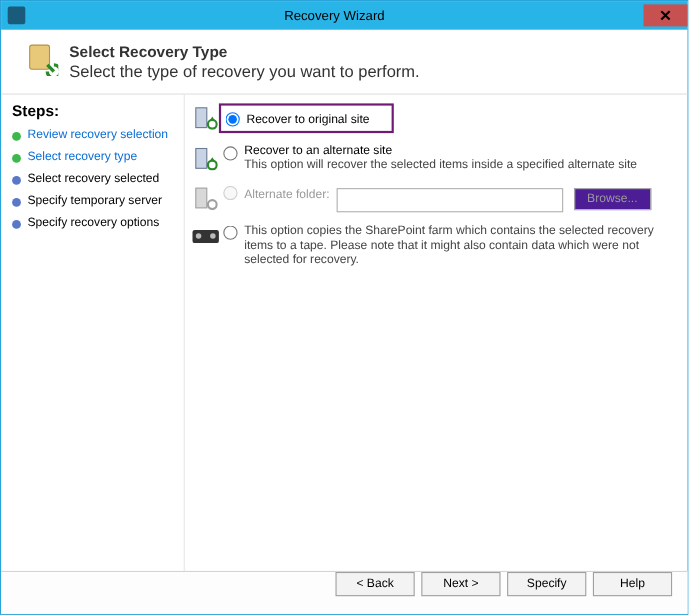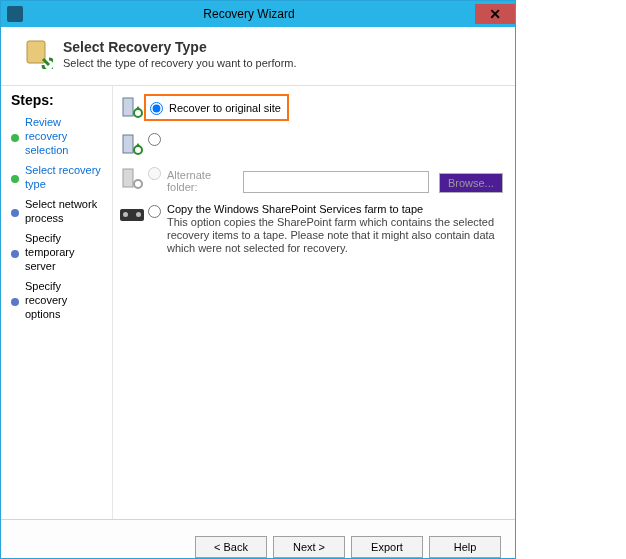--- a/index.html
+++ b/index.html
@@ -1,24 +1,24 @@
 <!DOCTYPE html>
 <html><head>
 <meta charset="utf-8">
 <style>
   html,body{margin:0;padding:0;font-family:"Segoe UI",Tahoma,sans-serif;font-size:11px;color:#000;background:#fff}
-  .window{width:516px;height:559px;box-sizing:border-box;border:1px solid #2aa3d8;position:relative;background:#fff}
+  .window{width:626px;height:559px;box-sizing:border-box;border:1px solid #2aa3d8;position:relative;background:#fff}
   .titlebar{height:26px;background:#29b4e8;display:flex;align-items:center;position:relative}
   .title-icon{width:16px;height:16px;margin-left:6px;background:#1a5a7a;border-radius:2px;display:inline-block}
   .title-text{flex:1;text-align:center;font-size:12px;color:#000}
   .close-btn{width:40px;height:20px;background:#c75050;color:#000;display:flex;align-items:center;justify-content:center;font-size:14px;font-weight:bold;cursor:pointer}
   .header{display:flex;align-items:flex-start;padding:12px 0 8px 22px}
   .header-icon{width:30px;height:30px;margin-right:10px;display:inline-block}
   .header-title{font-size:14px;font-weight:bold;color:#333;margin:0 0 2px 0}
-  .header-sub{font-size:11px;color:#333;margin:0}
+  .header-sub{font-size:15px;color:#333;margin:0}
   .body{display:flex;position:absolute;top:84px;left:0;right:0;bottom:38px;border-top:1px solid #e0e0e0}
   .sidebar{width:148px;padding:6px 8px 0 10px}
   .steps-label{font-weight:bold;color:#000;margin-bottom:4px;font-size:14px}
   .steps{list-style:none;margin:0;padding:0}
   .steps li{display:flex;align-items:center;padding:3px 0;font-size:11px;line-height:14px}
   .bullet{width:8px;height:8px;border-radius:50%;margin:3px 6px 0 0;flex:0 0 auto}
   .bullet.done{background:#3cb84c}
   .bullet.todo{background:#5a78c8}
   .steps li.done-step span.txt{color:#0a6ed6}
   .steps li span.txt{color:#000}
@@ -28,26 +28,26 @@
   .opt .icon-col{width:28px;display:flex;justify-content:center;padding-top:2px}
   .db-icon{width:22px;height:22px;display:inline-block}
   .tape-icon{width:24px;height:12px;background:#333;border-radius:2px;display:inline-block;position:relative;margin-top:4px}
   .tape-icon::before,.tape-icon::after{content:"";position:absolute;width:5px;height:5px;border-radius:50%;background:#bbb;top:3px}
   .tape-icon::before{left:3px}.tape-icon::after{right:3px}
   .opt input[type=radio]{margin:2px 6px 0 2px}
   .opt-body{flex:1}
   .opt-label{font-size:11px;color:#000}
   .opt-desc{font-size:11px;color:#444;margin-top:1px;line-height:13px}
   .disabled .opt-label,.disabled .opt-desc{color:#9a9a9a}
-  .highlight{border:2px solid #f97316;padding:4px 6px 4px 2px;display:inline-flex;align-items:center;margin-left:-2px}
-  .alt-row{display:flex;align-items:flex-end;margin-top:4px}
+  .highlight{border:2px solid #701a75;padding:4px 20px 4px 2px;display:inline-flex;align-items:flex-end;margin-left:-2px}
+  .alt-row{display:flex;align-items:flex-start;margin-top:4px}
   .alt-row label{color:#9a9a9a;font-size:11px;margin-right:6px}
   .alt-input{width:200px;height:18px;border:1px solid #b0b0b0;background:#fff}
   .browse-btn{width:70px;height:20px;margin-left:10px;border:1px solid #b0b0b0;background:#4c1d95;color:#9a9a9a;font-size:11px}
-  .footer{position:absolute;bottom:0;left:0;right:0;height:38px;border-top:1px solid #d4d4d4;display:flex;align-items:flex-end;justify-content:flex-end;padding-right:14px;gap:6px;background:#fdfdfd}
+  .footer{position:absolute;bottom:0;left:0;right:0;height:38px;border-top:1px solid #d4d4d4;display:flex;align-items:flex-start;justify-content:flex-end;padding-right:14px;gap:6px;background:#fdfdfd}
   .footer button{width:72px;height:22px;border:1px solid #a0a0a0;background:#f3f3f3;font-size:11px;cursor:pointer}
 </style>
 </head>
 <body>
 
 <div class="window">
 
   <div class="titlebar">
     <span class="title-icon"></span>
     <span class="title-text">Recovery Wizard</span>
@@ -75,21 +75,21 @@
         <li class="done-step">
             <span class="bullet done"></span>
             <span class="txt">Review recovery selection</span>
           </li>
         <li class="done-step">
             <span class="bullet done"></span>
             <span class="txt">Select recovery type</span>
           </li>
         <li>
             <span class="bullet todo"></span>
-            <span class="txt">Select network process</span>
+            <span class="txt">Select recovery selected</span>
           </li>
         <li>
             <span class="bullet todo"></span>
             <span class="txt">Specify temporary server</span>
           </li>
         <li>
             <span class="bullet todo"></span>
             <span class="txt">Specify recovery options</span>
           </li>
       </ul>
@@ -118,20 +118,24 @@
         <div class="icon-col">
             <span class="db-icon">
           <svg width="22" height="22" viewBox="0 0 22 22">
                 <rect x="2" y="2" width="10" height="18" fill="#c8d4e4" stroke="#6a7a94"></rect>
                 <circle cx="17" cy="17" r="4" fill="none" stroke="#2a8a2a" stroke-width="2"></circle>
                 <path d="M15 13 l4 0 l-2 -3 z" fill="#2a8a2a"></path>
               </svg>
         </span>
           </div>
         <input type="radio" name="recType" style="">
+        <div class="opt-body">
+          <div class="opt-label">Recover to an alternate site</div>
+          <div class="opt-desc">This option will recover the selected items inside a specified alternate site</div>
+        </div>
       </div>
 
       <div class="opt disabled">
         <div class="icon-col">
             <span class="db-icon">
           <svg width="22" height="22" viewBox="0 0 22 22">
                 <rect x="2" y="2" width="10" height="18" fill="#d8d8d8" stroke="#a0a0a0"></rect>
                 <circle cx="17" cy="17" r="4" fill="none" stroke="#a0a0a0" stroke-width="2"></circle>
               </svg>
         </span>
@@ -145,28 +149,27 @@
           </div>
         </div>
       </div>
 
       <div class="opt">
         <div class="icon-col">
             <span class="tape-icon"></span>
           </div>
         <input type="radio" name="recType" style="">
         <div class="opt-body">
-          <div class="opt-label">Copy the Windows SharePoint Services farm to tape</div>
           <div class="opt-desc">This option copies the SharePoint farm which contains the selected recovery items to a tape. Please note that it might also contain data which were not selected for recovery.</div>
         </div>
       </div>
 
     </div>
   </div>
 
   <div class="footer">
     <button>&lt; Back</button>
     <button>Next &gt;</button>
-    <button>Export</button>
+    <button>Specify</button>
     <button>Help</button>
   </div>
 
 </div>
 
 </body></html>

